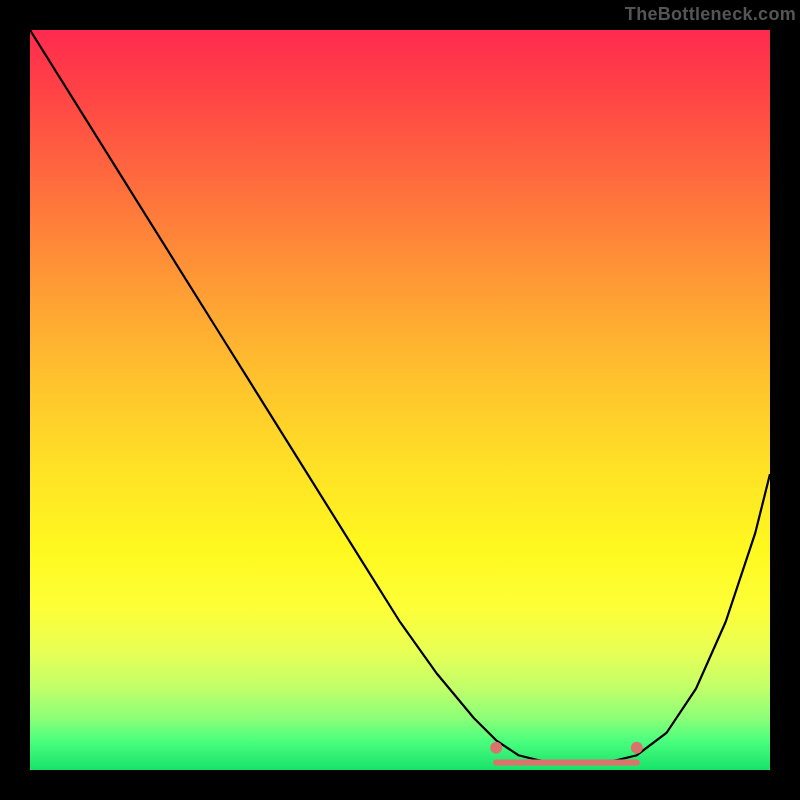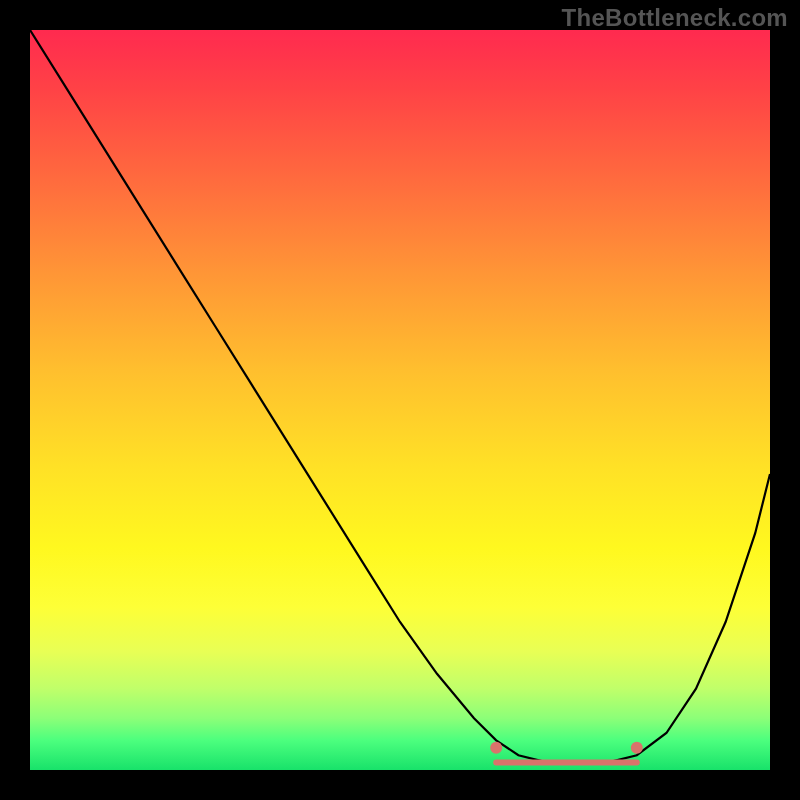--- a/index.html
+++ b/index.html
@@ -13,23 +13,23 @@
   }
   .frame {
     position: relative;
     width: 800px;
     height: 800px;
     background: #000;
   }
   .watermark {
     position: absolute;
     top: 4px;
-    right: 12px;
+    right: 4px;
     color: #555;
-    font-size: 24px;
+    font-size: 18px;
     font-weight: 600;
     letter-spacing: 0.3px;
     z-index: 5;
   }
   .plot-area {
     position: absolute;
     left: 30px;
     top: 30px;
     width: 740px;
     height: 740px;

